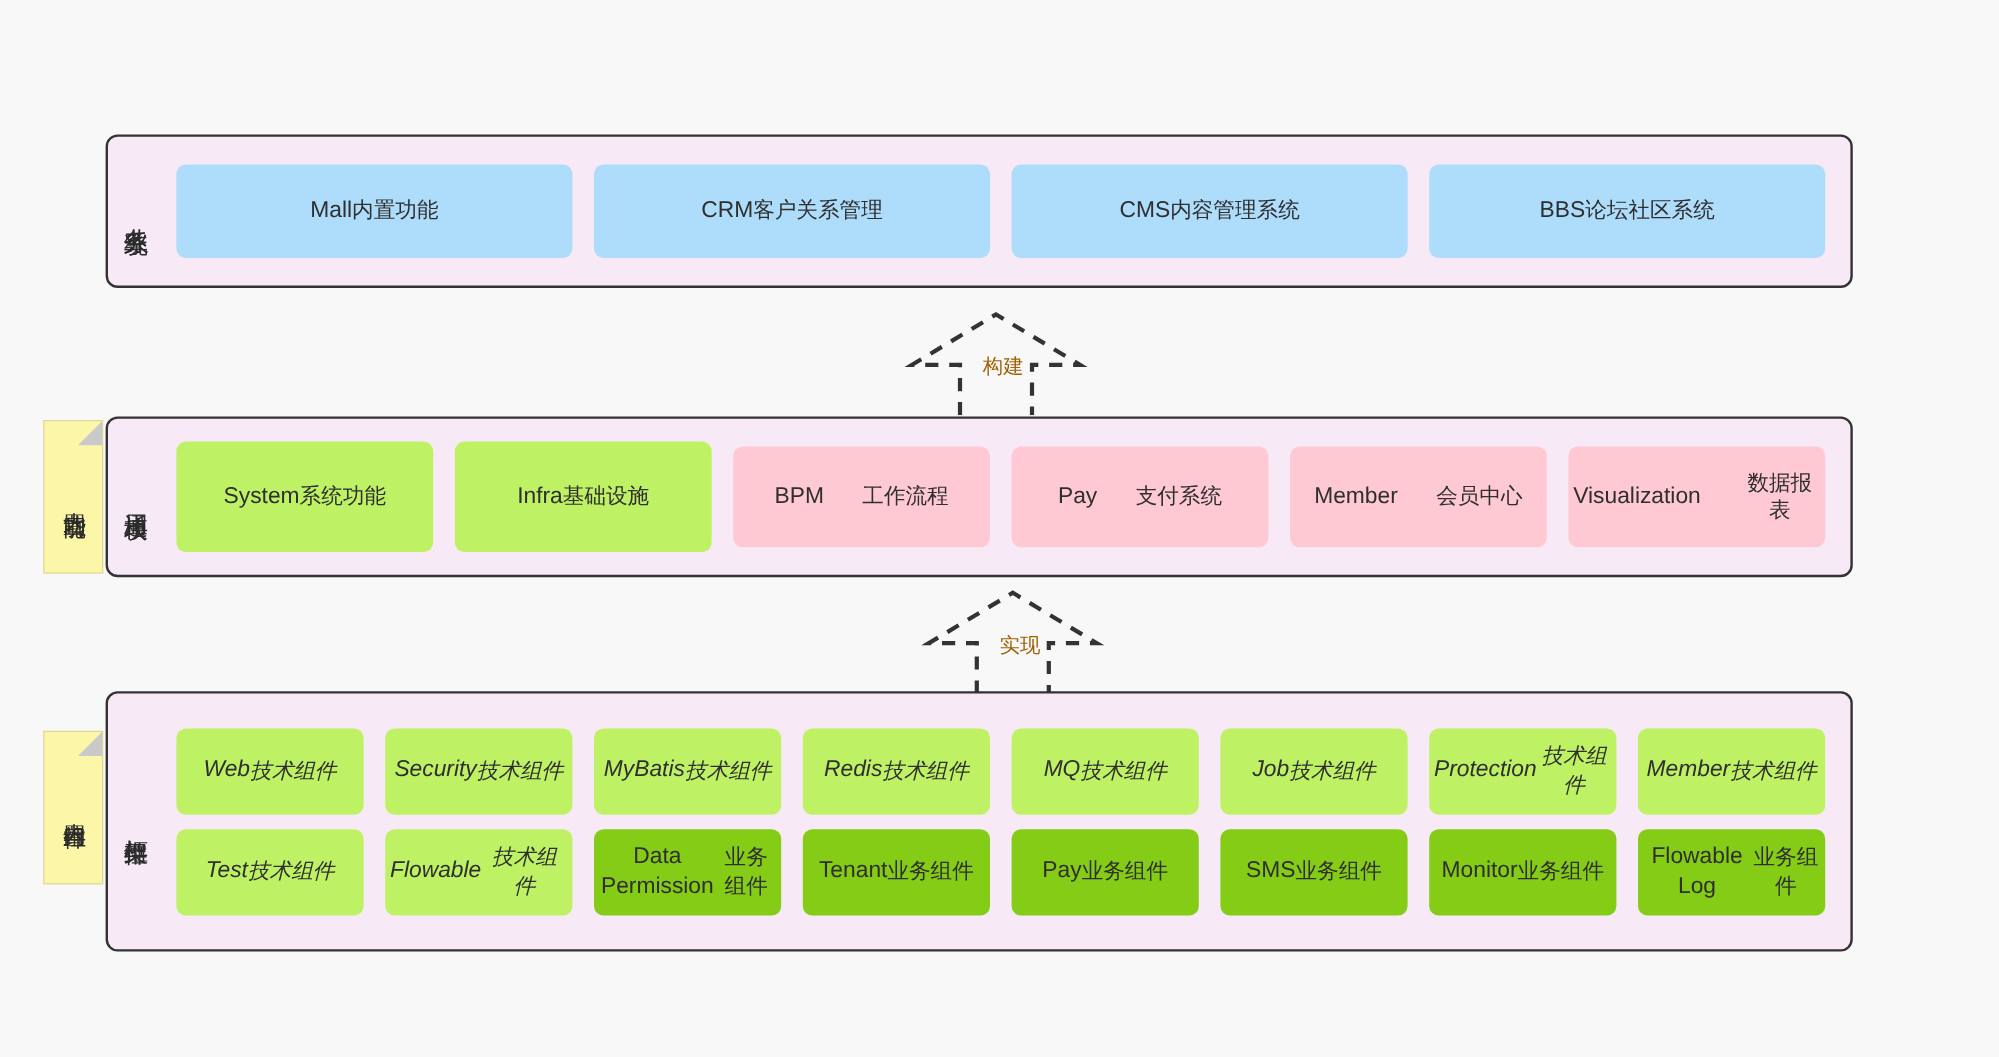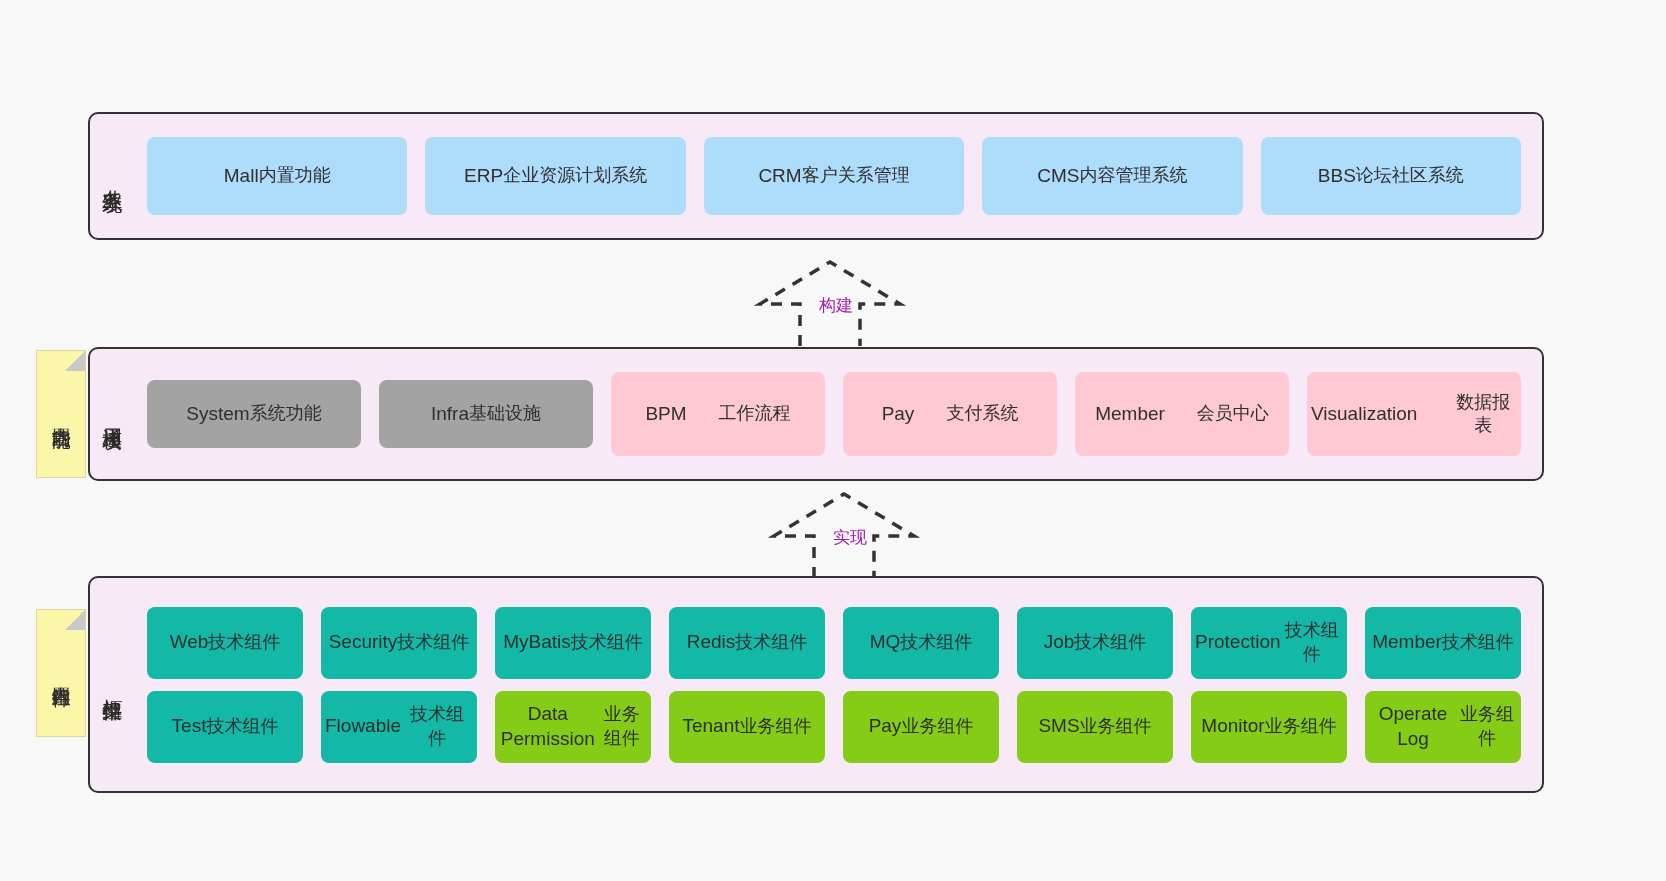--- a/index.html
+++ b/index.html
@@ -60,23 +60,23 @@
     text-align: center;
     font-size: 19px;
     color: #2f2f2f;
     line-height: 1.30;
     padding: 6px 4px;
     user-select: none;
   }
   .card .t2 { font-size: 18px; }
 
   .blue   { background: #aedcfb; height: 78px; }
-  .redm   { background: #a3a3a3; height: 68px; }
+  .redm   { background: #bef264; height: 92px; }
   .pinkm  { background: #ffc9d4; height: 84px; gap: 32px; }
-  .greenD { background: #14b8a6; height: 72px; }
+  .greenD { background: #bef264; height: 72px; font-style: italic; }
   .greenL { background: #84cc16; height: 72px; }
 
   
   #band-business { left: 88px; top: 112px; width: 1456px; height: 128px; }
 
   
   #band-modules  { left: 88px; top: 347px; width: 1456px; height: 134px; }
 
   
   #band-framework { left: 88px; top: 576px; width: 1456px; height: 217px;
@@ -115,21 +115,21 @@
     border-color: transparent transparent #c9c9c9 transparent;
   }
   #note-functions  { left: 36px; top: 350px; height: 128px; }
   #note-components { left: 36px; top: 609px; height: 128px; }
 
   
   .arrow-wrap { position: absolute; }
   .arrow-label {
     position: absolute;
     font-size: 17px;
-    color: #a21caf;
+    color: #a16207;
     background: #f8f8f8;
     padding: 0 3px;
     user-select: none;
     white-space: nowrap;
   }
   #arrow-build  { left: 752px; top: 258px; width: 156px; height: 88px; }
   #arrow-build  .arrow-label { left: 64px; top: 36px; }
   #arrow-impl   { left: 766px; top: 490px; width: 156px; height: 88px; }
   #arrow-impl   .arrow-label { left: 64px; top: 36px; }
 </style>
@@ -140,24 +140,20 @@
 
   <div class="band" id="band-business">
     <div class="band-title">业务系统</div>
     <div class="band-body">
 
       <div class="card blue">
         <span class="t1">Mall</span>
         <span class="t2">内置功能</span>
       </div>
       <div class="card blue">
-        <span class="t1">ERP</span>
-        <span class="t2">企业资源计划系统</span>
-      </div>
-      <div class="card blue">
         <span class="t1">CRM</span>
         <span class="t2">客户关系管理</span>
       </div>
       <div class="card blue">
         <span class="t1">CMS</span>
         <span class="t2">内容管理系统</span>
       </div>
       <div class="card blue">
         <span class="t1">BBS</span>
         <span class="t2">论坛社区系统</span>
@@ -274,21 +270,21 @@
         </div>
         <div class="card greenL">
           <span class="t1">SMS</span>
           <span class="t2">业务组件</span>
         </div>
         <div class="card greenL">
           <span class="t1">Monitor</span>
           <span class="t2">业务组件</span>
         </div>
         <div class="card greenL">
-          <span class="t1">Operate Log</span>
+          <span class="t1">Flowable Log</span>
           <span class="t2">业务组件</span>
         </div>
       </div>
 
     </div>
   </div>
 
   <div class="note" id="note-functions">
     <span>内置功能</span>
   </div>

